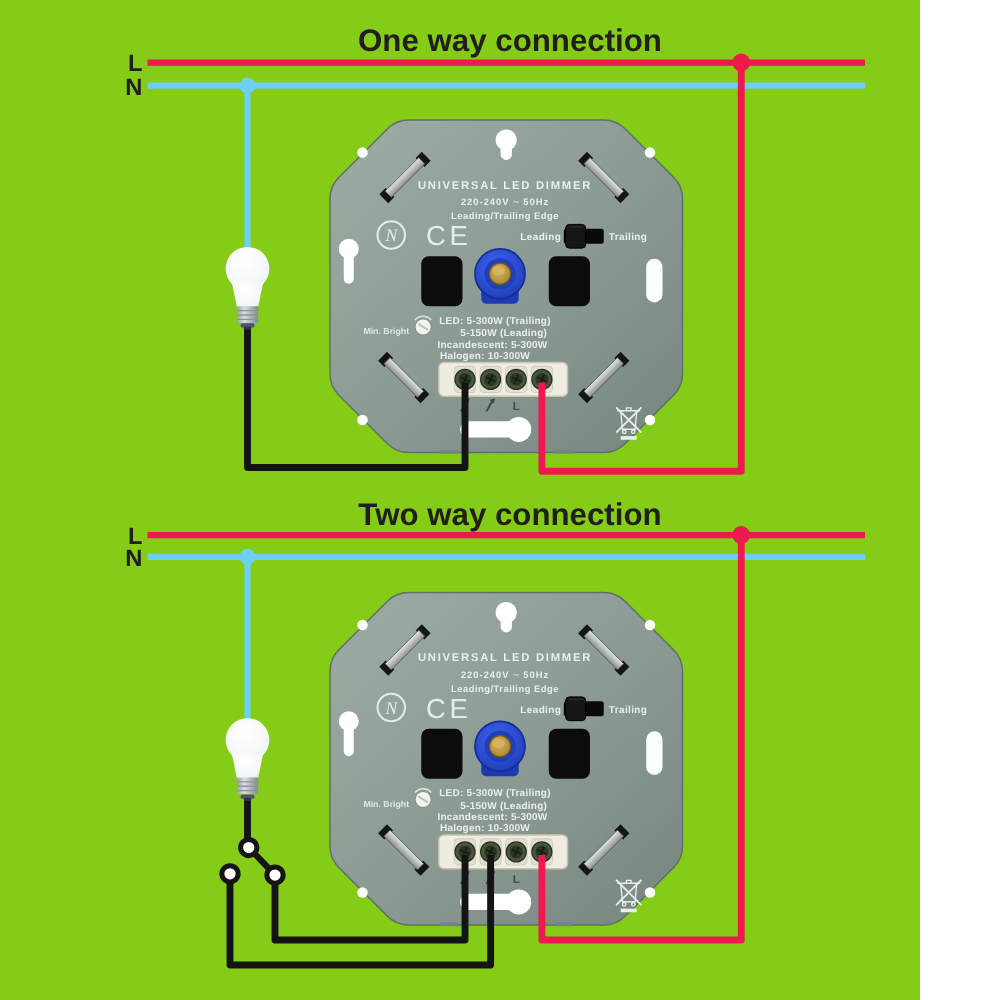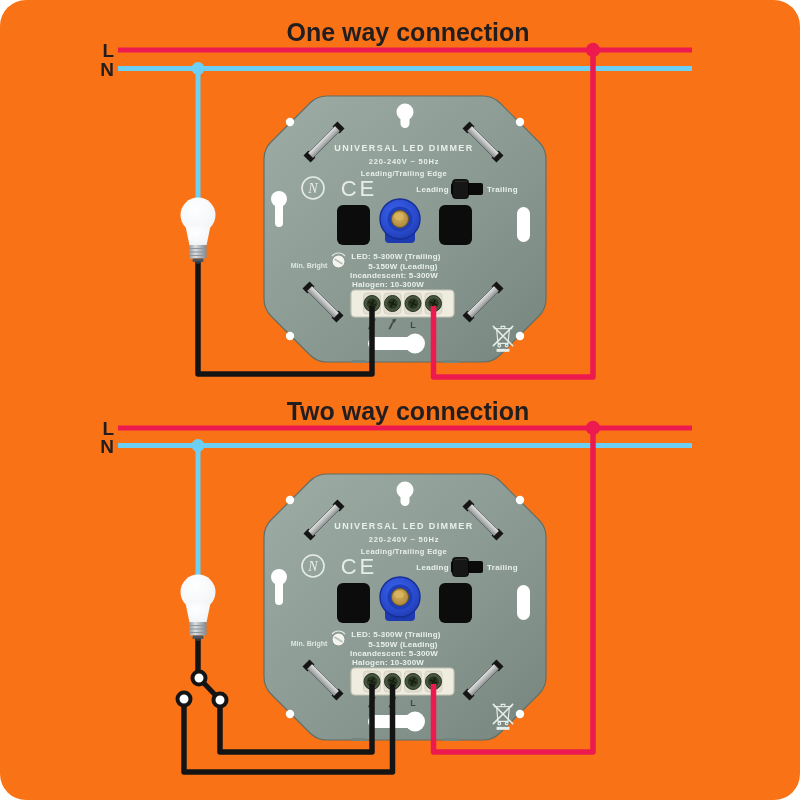--- a/index.html
+++ b/index.html
@@ -1,16 +1,16 @@
 <!DOCTYPE html>
 <html><head>
 <meta charset="utf-8">
 <style>
   html,body{margin:0;padding:0;background:#ffffff;}
-  .stage{width:800px;height:800px;position:relative;background:#f97316;border-radius:26px;}
+  .stage{width:736px;height:800px;position:relative;background:#84cc16;}
   svg{display:block;}
   text{font-family:"Liberation Sans", sans-serif;}
   .title{font-size:25px;font-weight:700;fill:#221e20;text-anchor:middle;}
   .ln{font-size:19px;font-weight:700;fill:#221e20;text-anchor:end;}
   .dev-title{font-size:9px;font-weight:600;letter-spacing:1.4px;fill:#e9efeb;text-anchor:middle;}
   .dev-volt{font-size:7.5px;font-weight:600;letter-spacing:0.8px;fill:#e9efeb;text-anchor:middle;}
   .dev-edge{font-size:7.5px;font-weight:600;letter-spacing:0.4px;fill:#e9efeb;text-anchor:middle;}
   .dev-rate{font-size:8px;font-weight:600;letter-spacing:0.2px;fill:#e9efeb;text-anchor:middle;}
   .dev-tiny{font-size:7px;font-weight:600;fill:#dfe6e1;text-anchor:middle;}
   .mode{font-size:8px;font-weight:600;letter-spacing:0.3px;fill:#e9efeb;}

